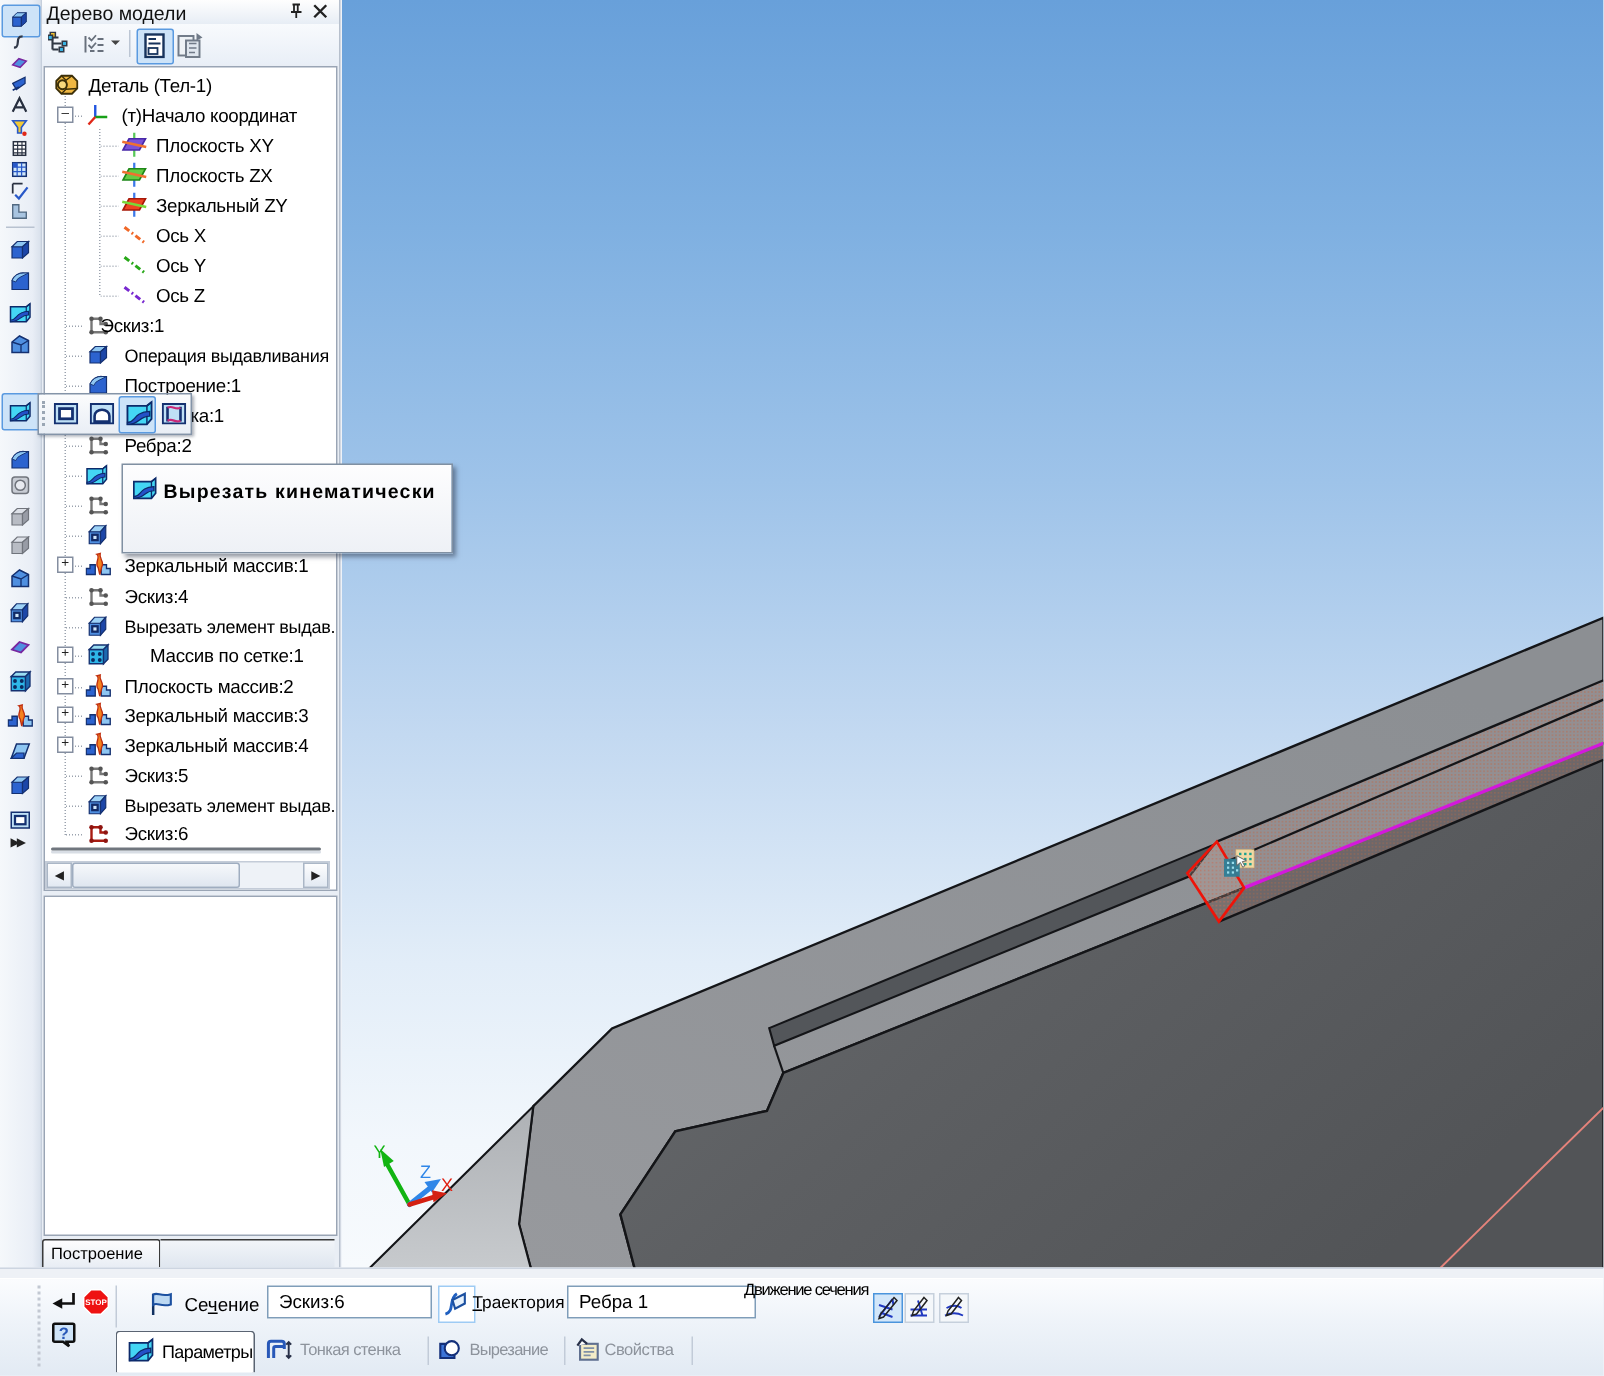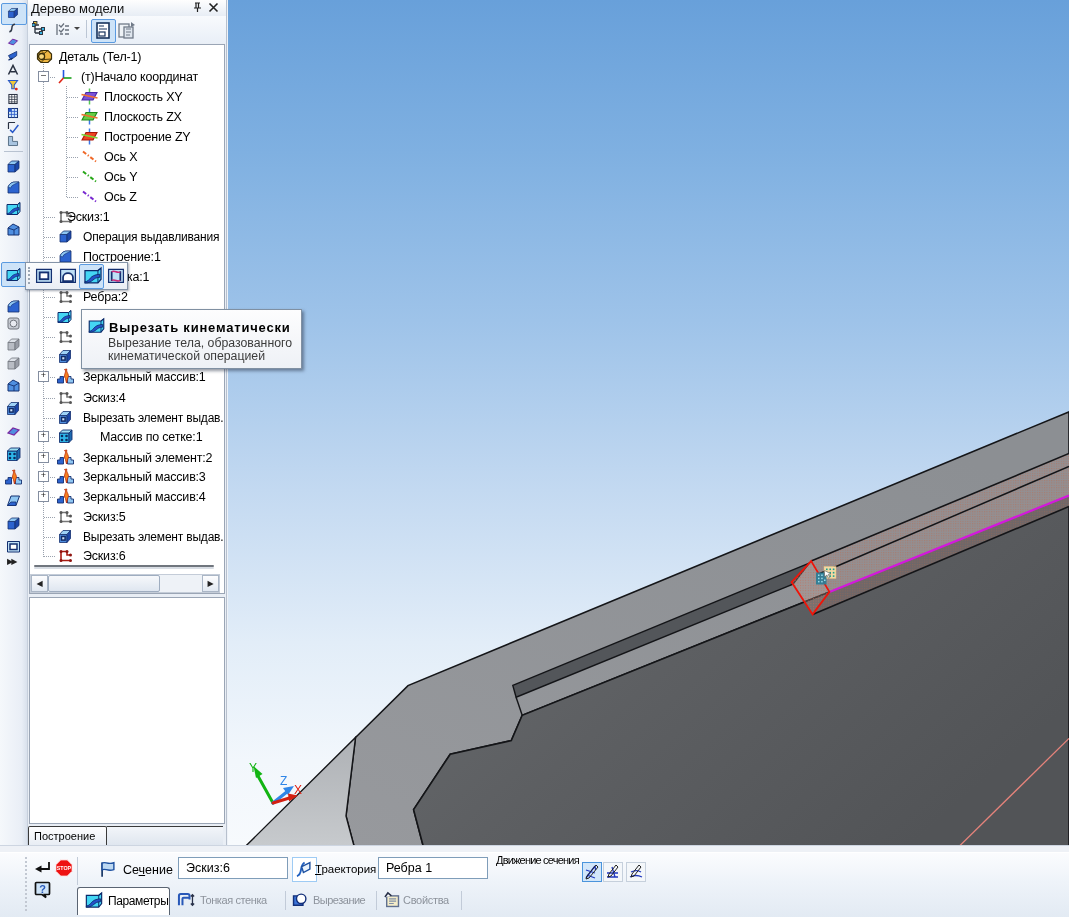--- a/index.html
+++ b/index.html
@@ -505,21 +505,21 @@
       <use href="#i-plxy"></use>
     </svg>
 <div class="trow" style="left:76px;top:89px;height:16px;line-height:16px">Плоскость XY</div>
 <svg class="ticon" style="left:53px;top:108px">
       <use href="#i-plzx"></use>
     </svg>
 <div class="trow" style="left:76px;top:109px;height:16px;line-height:16px">Плоскость ZX</div>
 <svg class="ticon" style="left:53px;top:128px">
       <use href="#i-plzy"></use>
     </svg>
-<div class="trow" style="left:76px;top:129px;height:16px;line-height:16px">Построение ZY</div>
+<div class="trow" style="left:76px;top:129px;height:16px;line-height:16px">Зеркальный ZY</div>
 <svg class="ticon" style="left:53px;top:148px">
       <use href="#i-axx"></use>
     </svg>
 <div class="trow" style="left:76px;top:149px;height:16px;line-height:16px">Ось X</div>
 <svg class="ticon" style="left:53px;top:168px">
       <use href="#i-axy"></use>
     </svg>
 <div class="trow" style="left:76px;top:169px;height:16px;line-height:16px">Ось Y</div>
 <svg class="ticon" style="left:53px;top:188px">
       <use href="#i-axz"></use>
@@ -566,21 +566,21 @@
 <div class="trow" style="left:55px;top:410px;height:16px;line-height:16px;font-size:12px">Вырезать элемент выдав.</div>
 <div class="pm" style="left:10px;top:431px">+</div>
 <svg class="ticon" style="left:29px;top:428px">
       <use href="#i-grid"></use>
     </svg>
 <div class="trow" style="left:72px;top:429px;height:16px;line-height:16px">Массив по сетке:1</div>
 <div class="pm" style="left:10px;top:452px">+</div>
 <svg class="ticon" style="left:29px;top:449px">
       <use href="#i-m2"></use>
     </svg>
-<div class="trow" style="left:55px;top:450px;height:16px;line-height:16px">Зеркальный элемент:2</div>
+<div class="trow" style="left:55px;top:450px;height:16px;line-height:16px">Плоскость массив:2</div>
 <div class="pm" style="left:10px;top:471px">+</div>
 <svg class="ticon" style="left:29px;top:468px">
       <use href="#i-m2"></use>
     </svg>
 <div class="trow" style="left:55px;top:469px;height:16px;line-height:16px">Зеркальный массив:3</div>
 <div class="pm" style="left:10px;top:491px">+</div>
 <svg class="ticon" style="left:29px;top:488px">
       <use href="#i-m2"></use>
     </svg>
 <div class="trow" style="left:55px;top:489px;height:16px;line-height:16px">Зеркальный массив:4</div>
@@ -620,21 +620,20 @@
     </svg>
  <svg class="fbtn" style="left:79px">
       <use href="#i-cutloft"></use>
     </svg>
 </div>
 <div id="tip">
  <svg style="position:absolute;left:5px;top:6px;width:19px;height:19px">
       <use href="#i-cutkin"></use>
     </svg>
  <div class="t1">Вырезать кинематически</div>
- <div class="t2">Вырезание тела, образованного<br>кинематической операцией</div>
 </div>
 <div id="botgap"></div>
 <div id="bbar">
  <div class="abs" style="left:25px;top:4px;height:54px;border-left:2px dotted #c2c8d2"></div>
  <svg class="abs" style="left:33px;top:8px" width="18" height="14" viewBox="0 0 18 14">
       <path d="M16,1 v7 h-9" fill="none" stroke="#101010" stroke-width="1.8"></path>
       <path d="M8.5,4.5 L2,8 L8.5,11.5 Z" fill="#101010"></path>
     </svg>
  <svg class="abs" style="left:55px;top:6px" width="18" height="18" viewBox="0 0 22 22">
   <polygon points="7,1 15,1 21,7 21,15 15,21 7,21 1,15 1,7" fill="#ee1212" stroke="#fff" stroke-width="1.2"></polygon>
@@ -648,21 +647,21 @@
  <svg class="abs" style="left:97px;top:6px;width:22px;height:20px">
       <use href="#i-flag"></use>
     </svg>
  <div class="lbl" style="left:123px;top:10px">Се<span style="text-decoration:underline">ч</span>ение</div>
  <div class="fld" style="left:178px;top:4px;width:110px">Эскиз:6</div>
  <div class="abs" style="left:292px;top:4px;width:23px;height:23px;background:#fff;border:1px solid #9ecbf4"></div>
  <svg class="abs" style="left:294px;top:6px;width:20px;height:20px">
       <use href="#i-flag2"></use>
     </svg>
  <div class="lbl" style="left:315px;top:10px;font-size:11.5px"><span style="text-decoration:underline">Т</span>раектория</div>
- <div class="fld" style="left:378px;top:4px;width:110px">Ребра 1</div>
+ <div class="fld" style="left:378px;top:4px;width:126px">Ребра 1</div>
  <div class="lbl" style="left:496px;top:1px;font-size:11px;letter-spacing:-0.8px"><span style="text-decoration:underline">Д</span>вижение сечения</div>
  <div class="tgl tglon" style="left:582px;top:9px"></div>
  <svg class="abs" style="left:584px;top:11px" width="16" height="16" viewBox="0 0 16 16">
       <path d="M2,14 L11,2 M11,2 l0.6,4 M2,6 l9,3 M3,11 l8,3" fill="none" stroke="#2038c0" stroke-width="1.3"></path>
       <path d="M12,1 l2,2 l-9,11 l-3,1 l1,-3 Z" fill="none" stroke="#222" stroke-width="1"></path>
     </svg>
  <div class="tgl" style="left:603px;top:9px;border:1px solid #c6d0dc;background:#f4f7fa"></div>
  <svg class="abs" style="left:605px;top:11px" width="16" height="16" viewBox="0 0 16 16">
       <path d="M2,13 L13,13 M2,9 h11 M7,3 l3,10" fill="none" stroke="#2038c0" stroke-width="1.3"></path>
       <path d="M11,1 l2,2 l-7,9 l-3,1 l1,-3 Z" fill="none" stroke="#222" stroke-width="1"></path>

